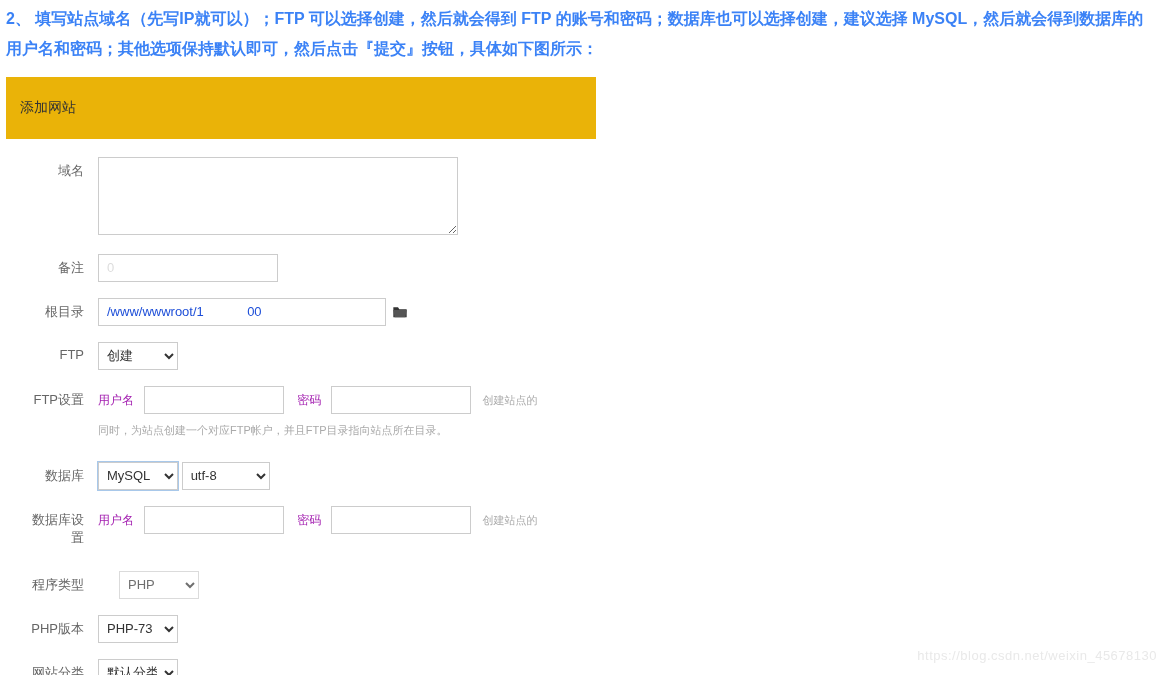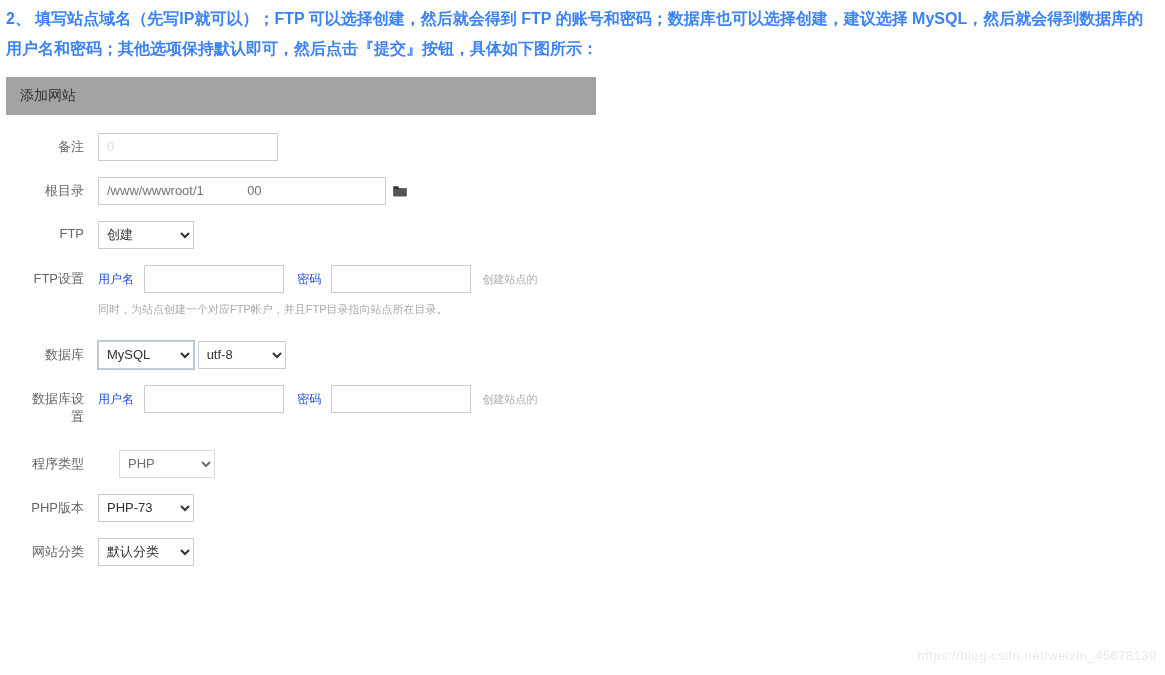--- a/index.html
+++ b/index.html
@@ -1,34 +1,34 @@
 <!DOCTYPE html>
 <html><head>
   <meta charset="utf-8">
   <style>
     * { box-sizing: border-box; margin: 0; padding: 0; }
     body { font-family: "Microsoft YaHei", Arial, sans-serif; background: #fff; width: 1165px; }
     .instruction { color: #3b82f6; font-size: 16px; font-weight: bold; line-height: 1.9; padding: 4px 6px 12px 6px; }
     .panel { width: 590px; margin-left: 6px; }
-    .panel-header { background: #a3a3a3; padding: 10px 14px; font-size: 14px; color: #333; }
+    .panel-header { background: #eab308; padding: 22px 14px; font-size: 14px; color: #333; }
     .form-body { padding: 18px 20px 10px 20px; background: #fff; }
     .row { display: flex; align-items: flex-start; margin-bottom: 16px; font-size: 13px; color: #555; }
     .label { width: 72px; text-align: right; padding-right: 14px; padding-top: 5px; color: #666; font-size: 13px; flex-shrink: 0; }
     .fieldset { flex: 1; }
     textarea.inp { width: 360px; height: 78px; border: 1px solid #ccc; padding: 6px 8px; font-size: 13px; color: #999; resize: both; font-family: inherit; }
-    input.inp { height: 28px; border: 1px solid #ccc; padding: 0 8px; font-size: 13px; color: #737373; }
+    input.inp { height: 28px; border: 1px solid #ccc; padding: 0 8px; font-size: 13px; color: #1d4ed8; }
     input.inp.blur { color: #ddd; }
     .w-mem { width: 180px; }
     .w-root { width: 288px; }
     select.inp-sel { height: 28px; border: 1px solid #ccc; background: #fff; padding: 0 4px; font-size: 13px; color: #333; }
-    .sel-sm { width: 96px; }
+    .sel-sm { width: 80px; }
     .sel-md { width: 88px; }
     .sel-hl { border: 1px solid #4a90d9; outline: 1px solid #a8c8ea; }
     .sel-dis { color: #999; background: #fafafa; margin-left: 21px; }
-    .inline-label { font-size: 12px; color: #1d4ed8; margin: 0 6px 0 10px; }
+    .inline-label { font-size: 12px; color: #a21caf; margin: 0 6px 0 10px; }
     .inline-label.first { margin-left: 0; }
     .w-user { width: 140px; }
     .w-pwd { width: 140px; }
     .hint { font-size: 11px; color: #aaa; margin-left: 8px; }
     .sub-hint { font-size: 11px; color: #aaa; margin-top: 9px; }
     .folder-icon { display: inline-block; margin-left: 6px; position: relative; top: 2px; }
     .folder-icon svg { width: 16px; height: 14px; }
     .root-wrap { display: flex; align-items: center; }
     .gap { height: 8px; }
     .watermark { position: absolute; right: 8px; top: 648px; color: #e9e9e9; font-size: 13px; letter-spacing: 0.5px; }
@@ -36,20 +36,26 @@
 </head>
 <body>
 
 <div class="instruction">2、 填写站点域名（先写IP就可以）；FTP 可以选择创建，然后就会得到 FTP 的账号和密码；数据库也可以选择创建，建议选择 MySQL，然后就会得到数据库的用户名和密码；其他选项保持默认即可，然后点击『提交』按钮，具体如下图所示：</div>
 
 <div class="panel">
   <div class="panel-header">添加网站</div>
 
   <div class="form-body">
 
+    <div class="row">
+      <div class="label">域名</div>
+      <div class="fieldset">
+        <textarea class="inp" style=""></textarea>
+      </div>
+    </div>
 
     <div class="row">
       <div class="label">备注</div>
       <div class="fieldset">
         <input class="inp w-mem blur" value="0" style="">
       </div>
     </div>
 
     <div class="row">
       <div class="label">根目录</div>

